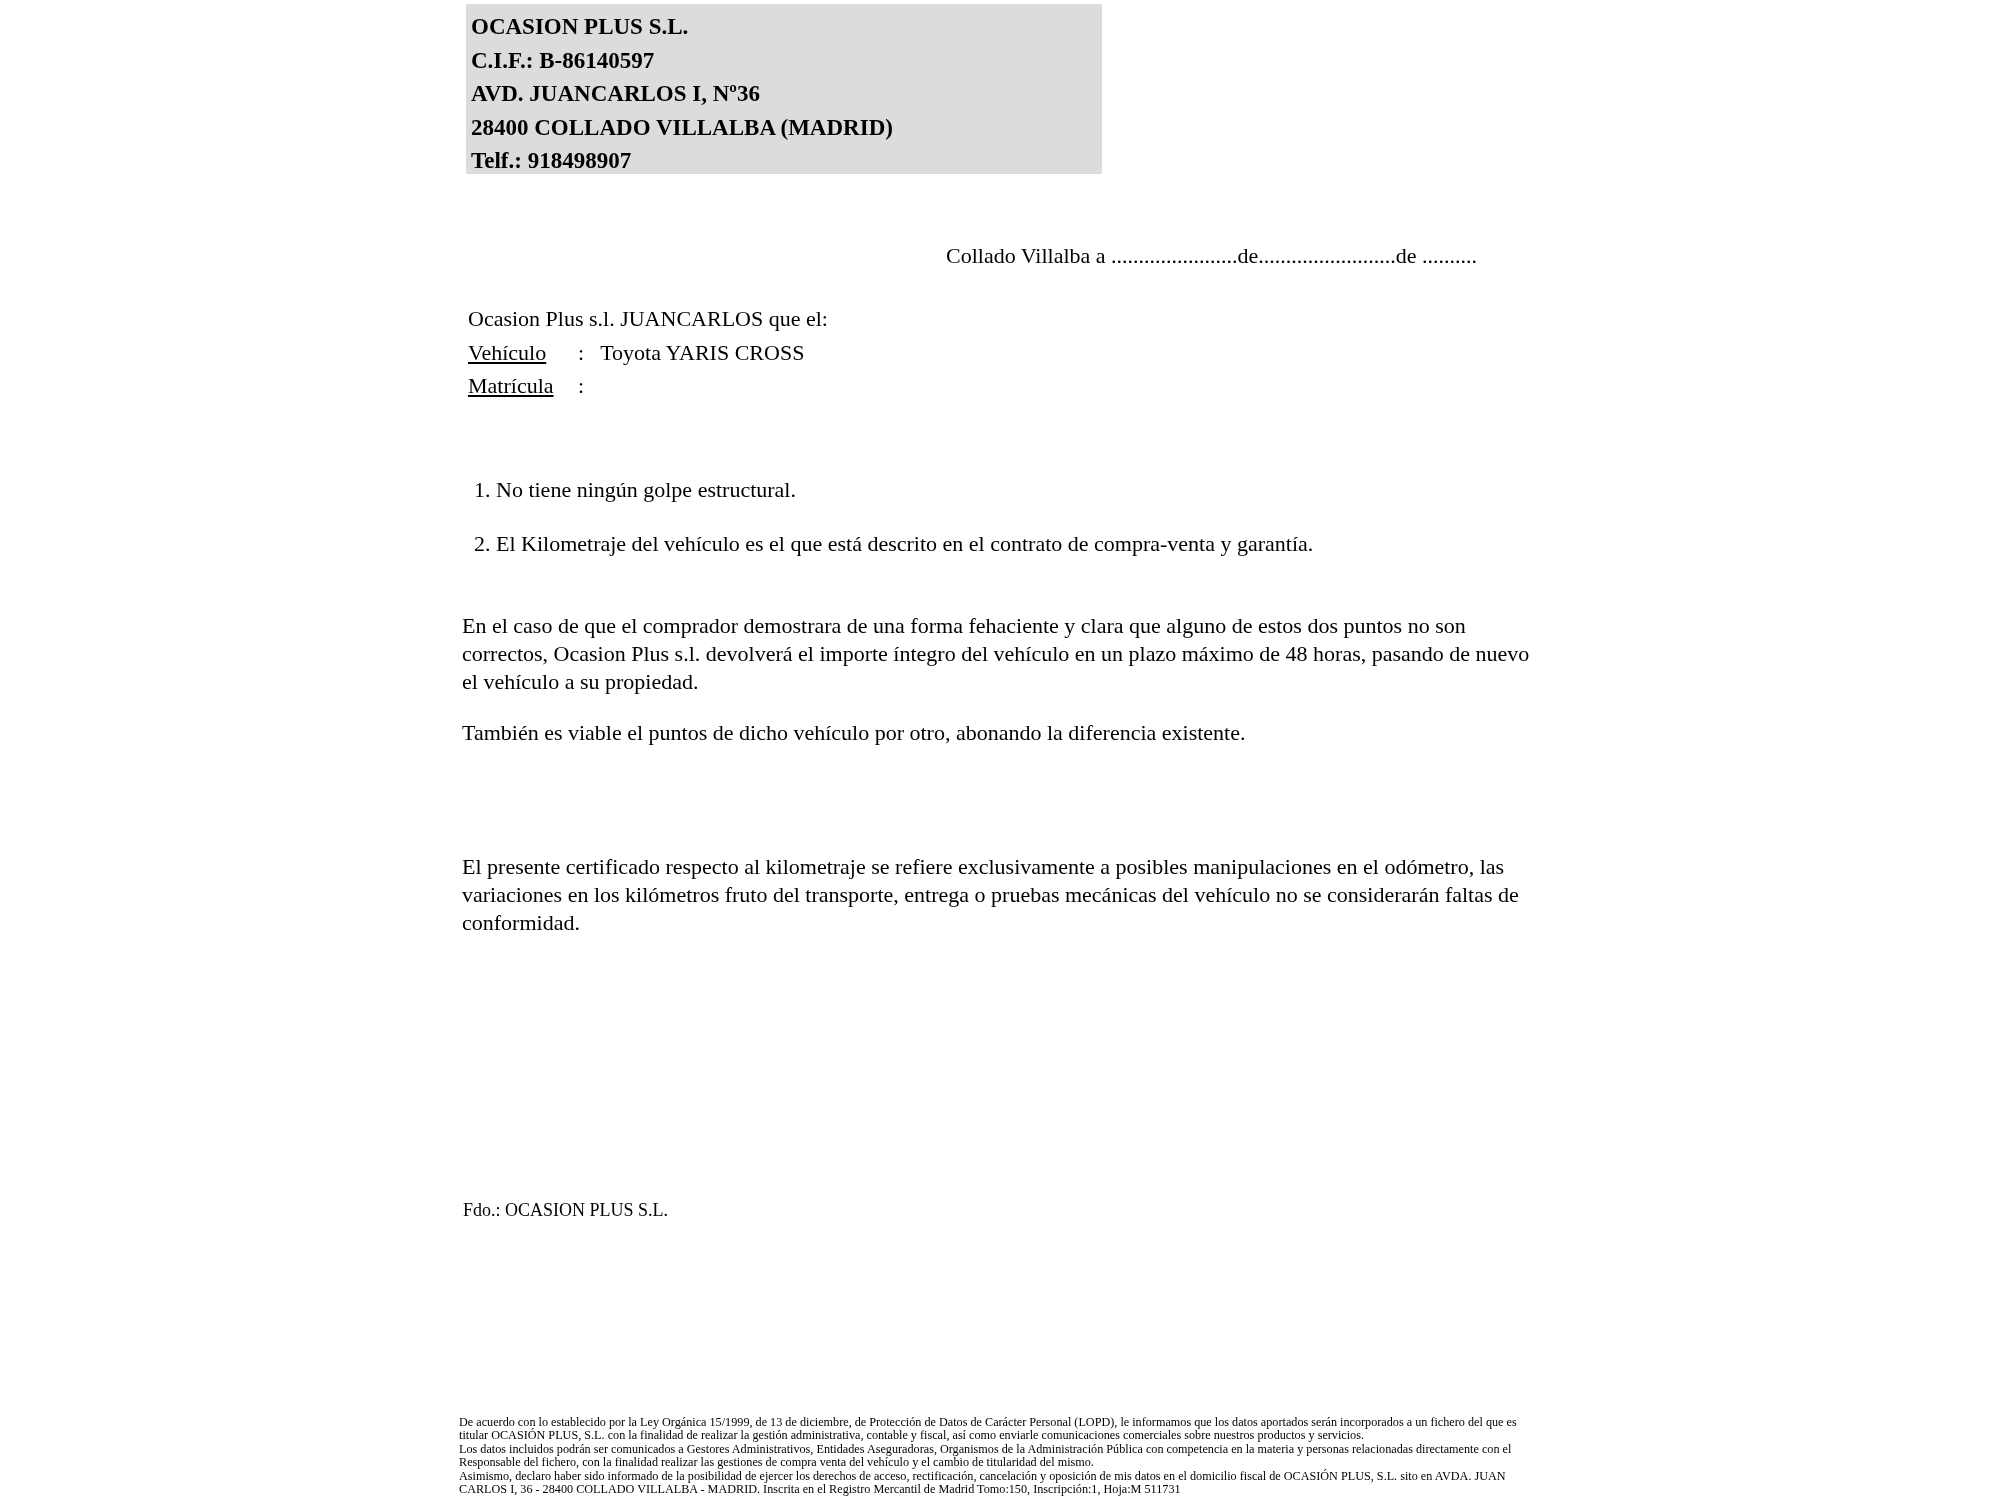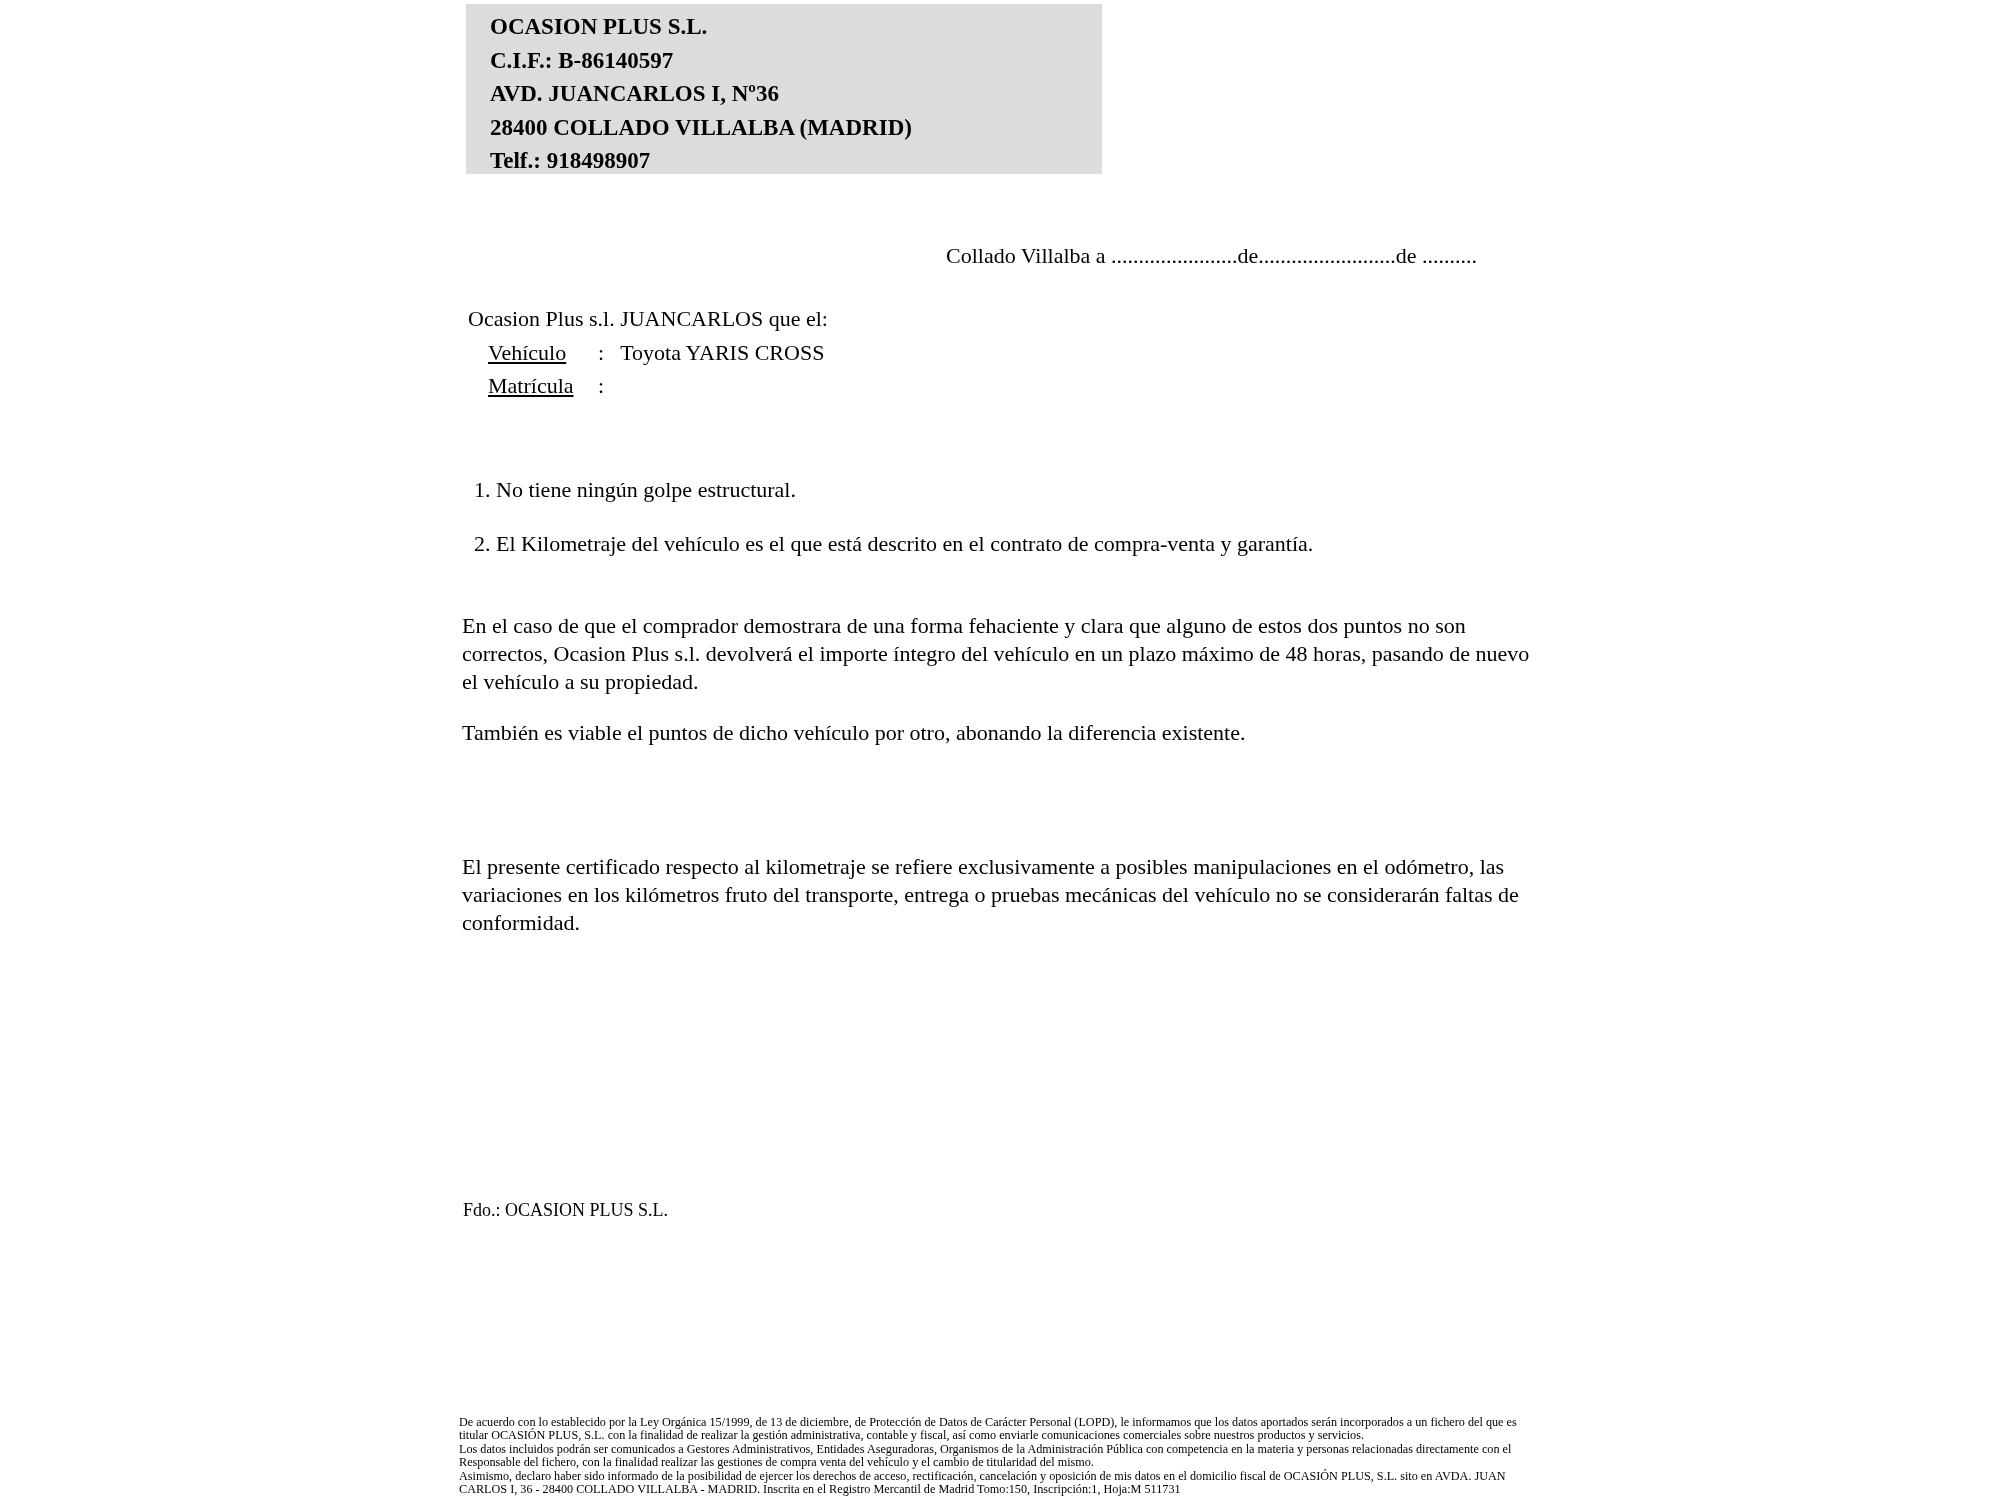--- a/index.html
+++ b/index.html
@@ -17,21 +17,21 @@
     overflow: hidden;
   }
   .company-box {
     position: absolute;
     left: 466px;
     top: 4px;
     width: 636px;
     height: 170px;
     background: #dcdcdc;
     box-sizing: border-box;
-    padding: 6px 0 0 24px;
+    padding: 6px 0 0 5px;
   }
   .company-box .hline {
     font-weight: bold;
     font-size: 23px;
     line-height: 33.5px;
     white-space: nowrap;
   }
   .date-line {
     position: absolute;
     left: 946px;
@@ -42,21 +42,20 @@
   .certify-block {
     position: absolute;
     left: 468px;
     top: 302px;
     font-size: 22px;
     line-height: 33.5px;
   }
   .cert-field .field-label {
     display: inline-block;
     width: 110px;
-    margin-left: 20px;
   }
   .cert-field .field-label .u {
     text-decoration: underline;
   }
   .cert-field .field-value {
     margin-left: 16px;
   }
   .item {
     position: absolute;
     left: 474px;

